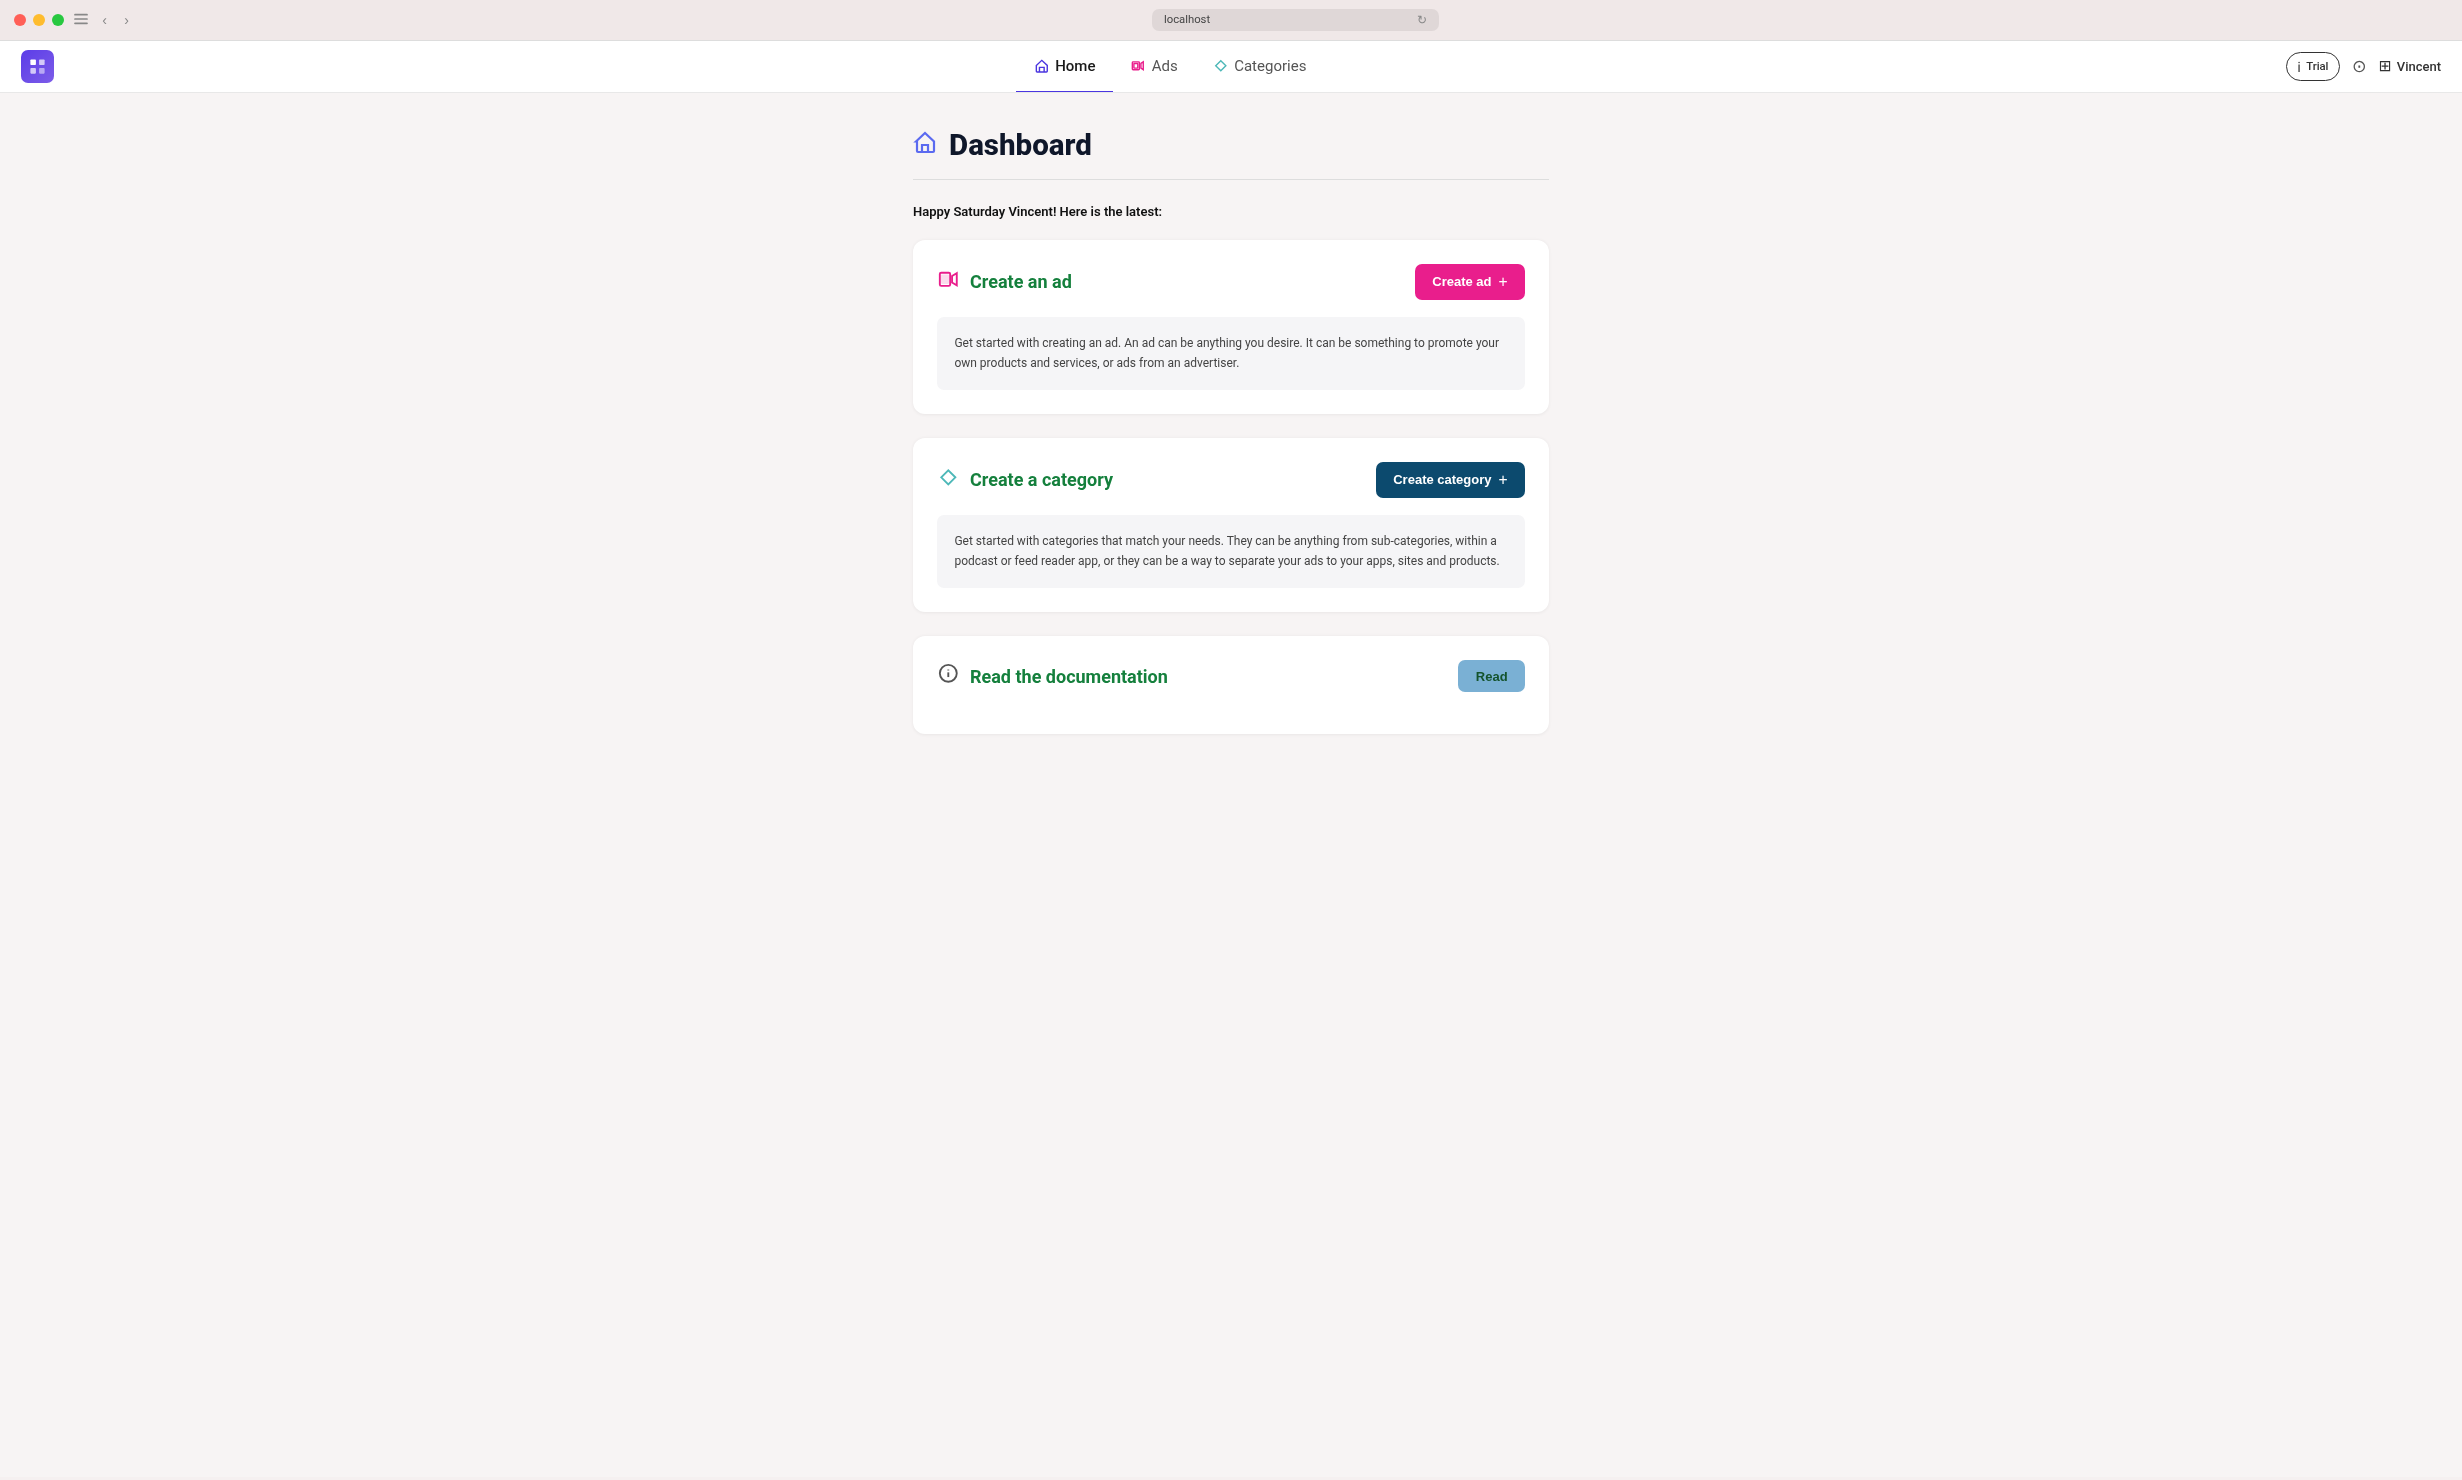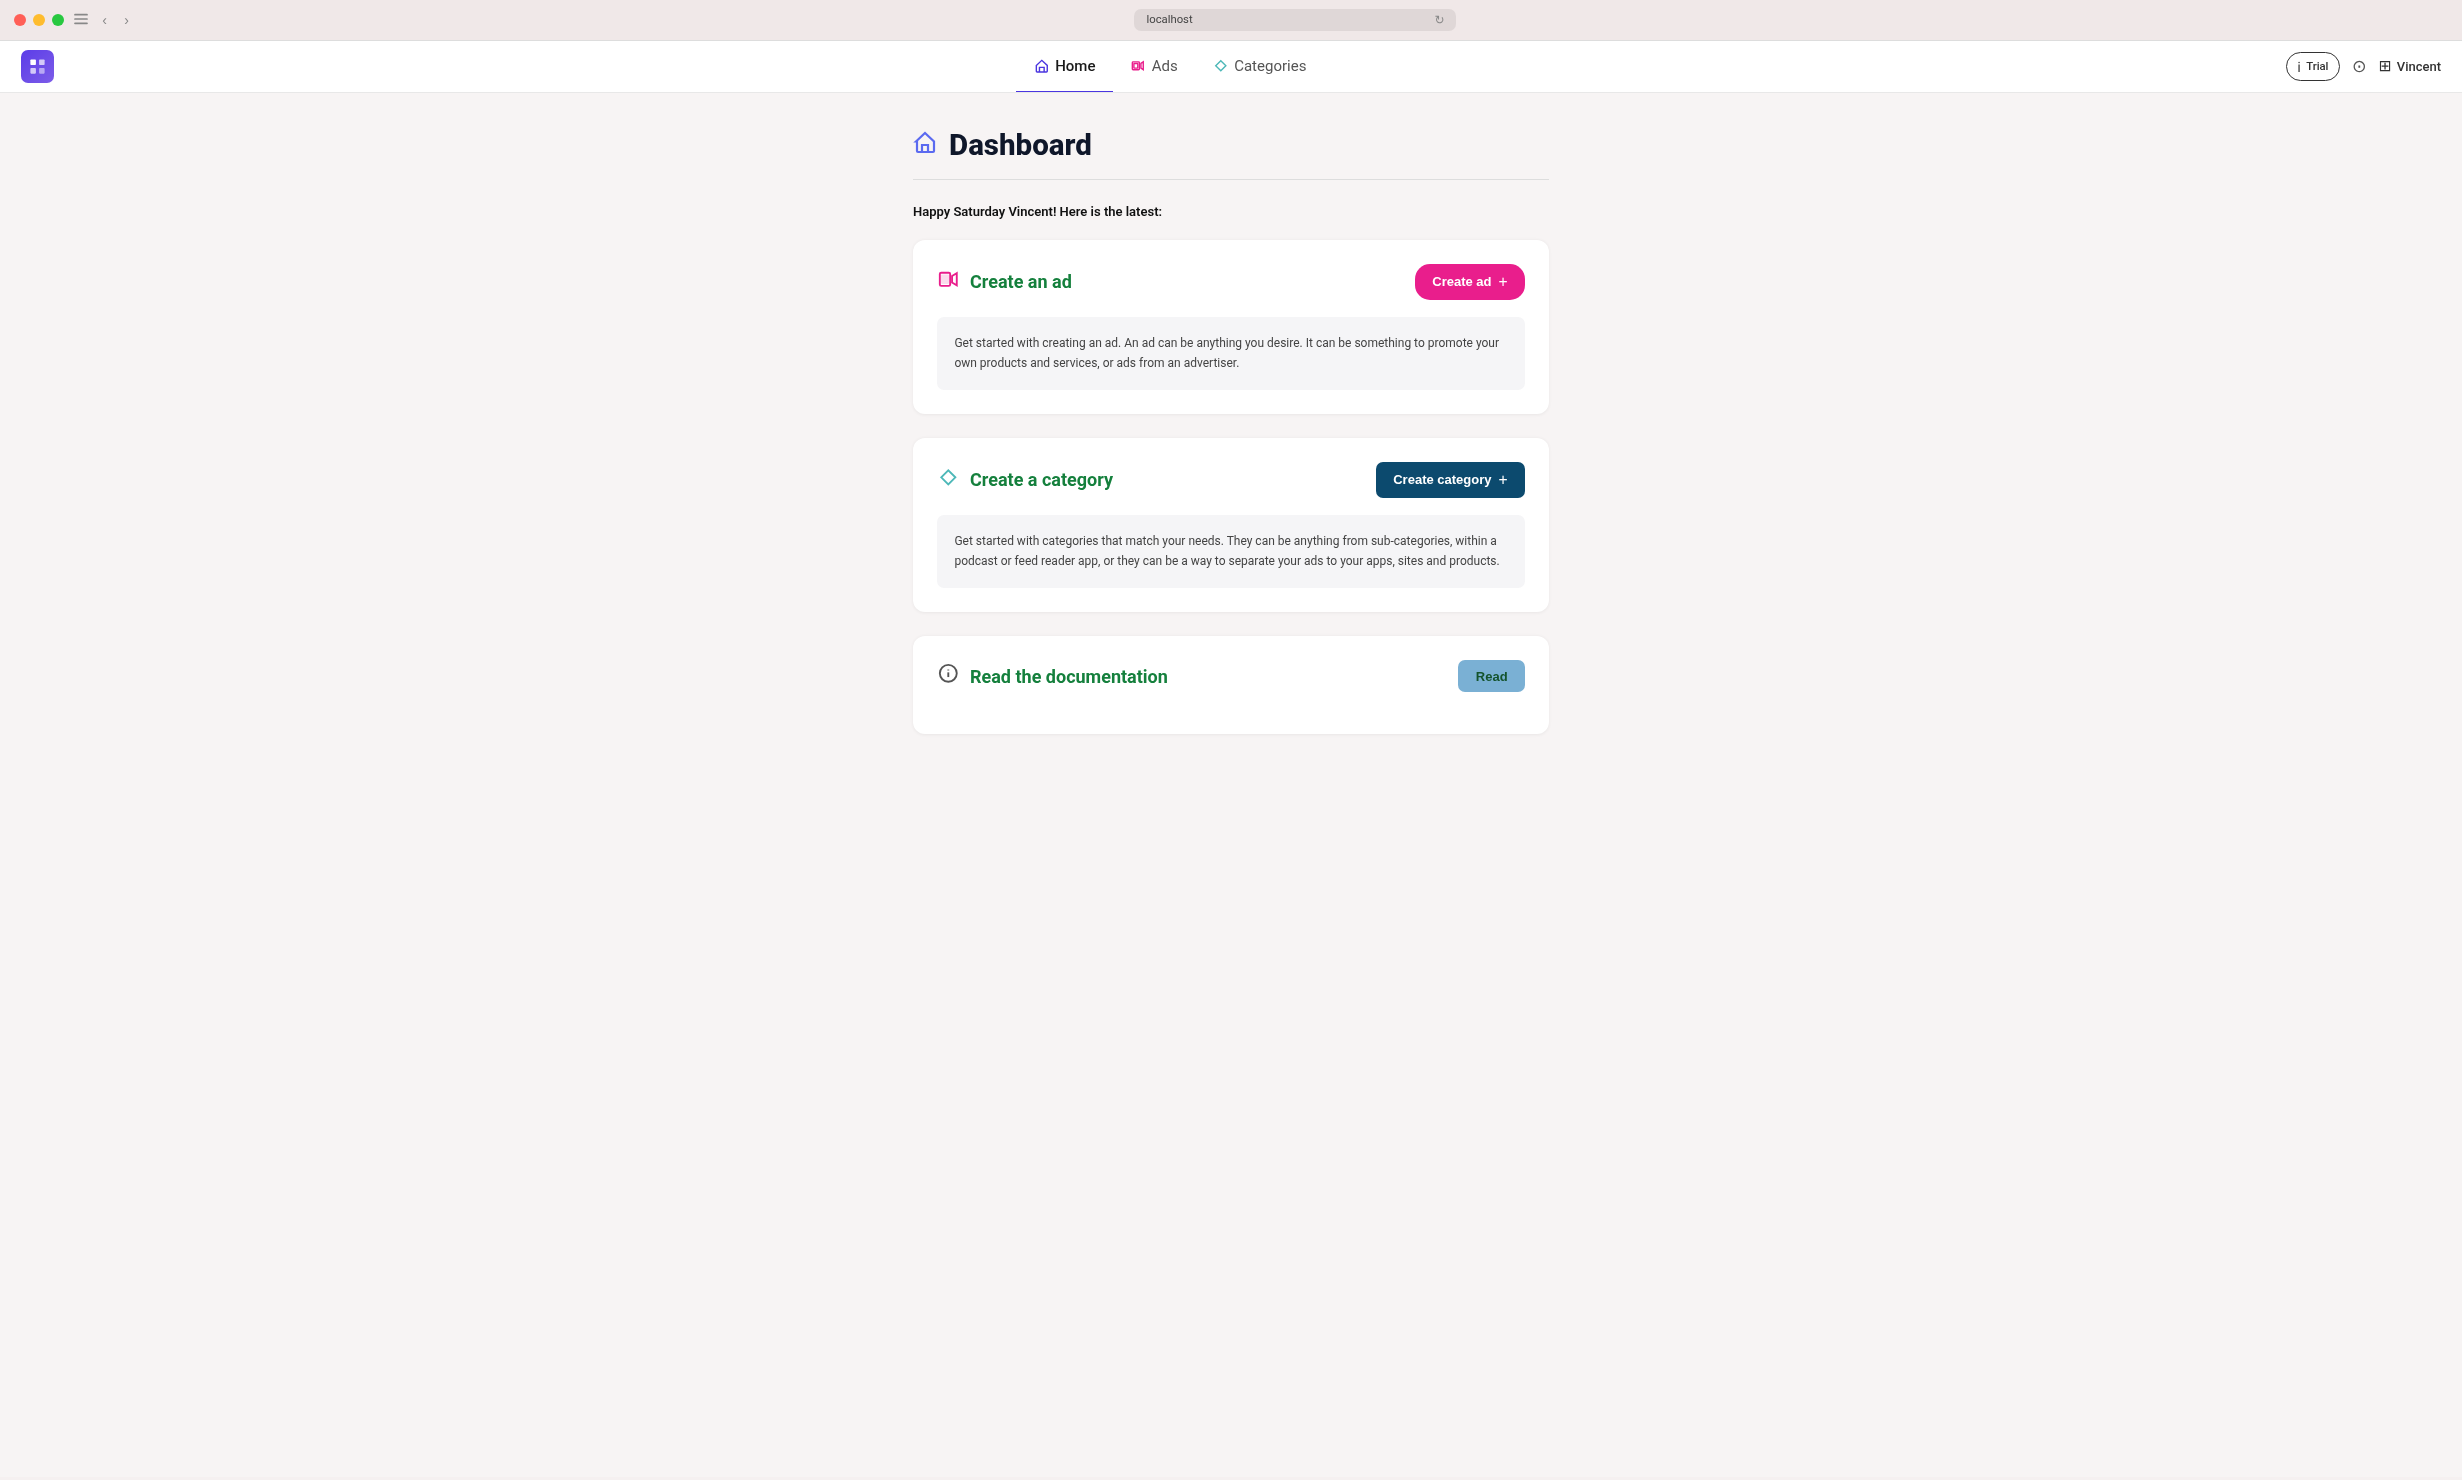--- a/index.html
+++ b/index.html
@@ -66,21 +66,21 @@
       display: flex;
       justify-content: center;
     }
 
     .address-bar-inner {
       background: rgba(0,0,0,0.07);
       border-radius: 7px;
       padding: 4.3px 12px;
       font-size: 11.3px;
       color: #444;
-      width: 322px;
+      width: 287px;
       text-align: center;
       display: flex;
       align-items: center;
       justify-content: space-between;
     }
 
     .refresh-btn {
       background: none;
       border: none;
       cursor: pointer;
@@ -264,21 +264,21 @@
       color: #15803d;
     }
 
     .btn-create-ad {
       display: flex;
       align-items: center;
       gap: 7px;
       background: #e91e8c;
       color: white;
       border: none;
-      border-radius: 15px;
+      border-radius: 7px;
       padding: 8.7px 17.4px;
       font-size: 13px;
       font-weight: 600;
       cursor: pointer;
     }
 
     .btn-create-category {
       display: flex;
       align-items: center;
       gap: 7px;

